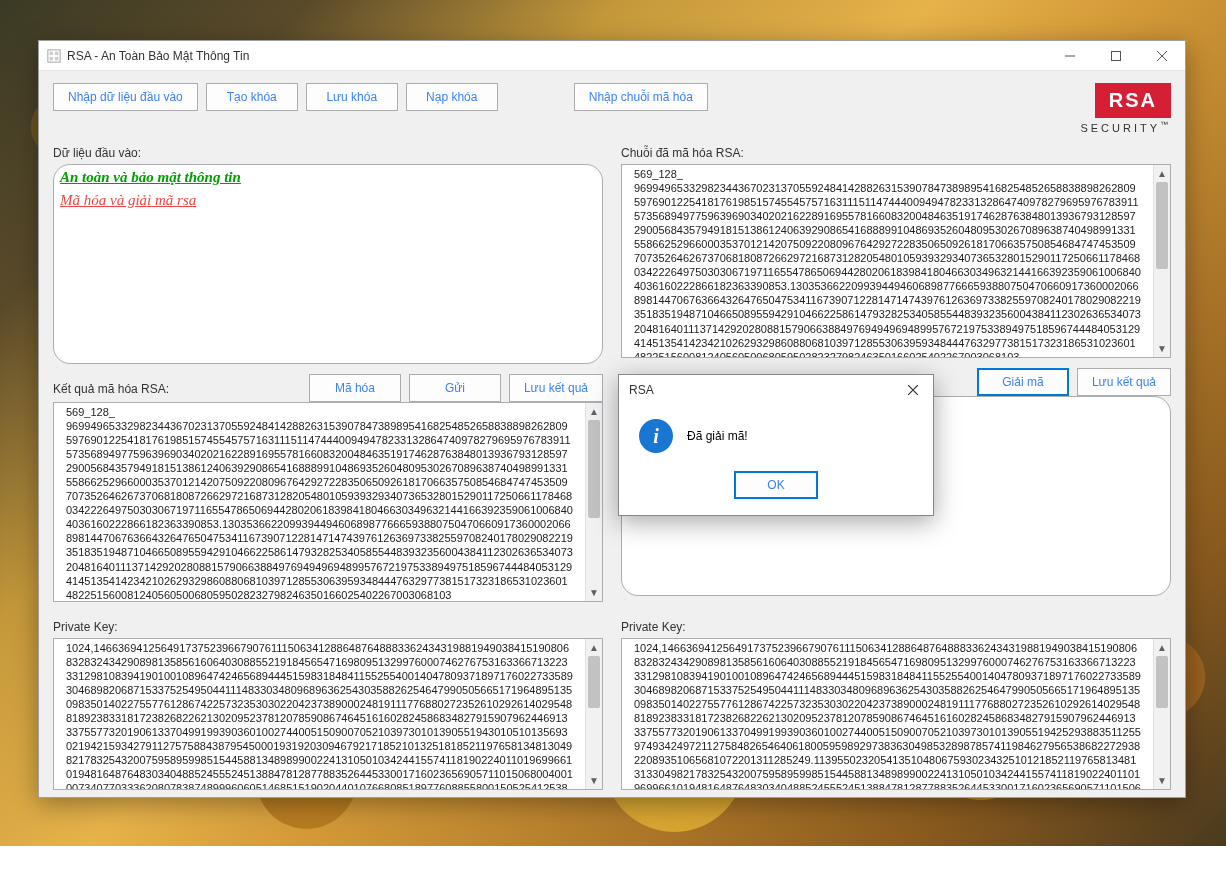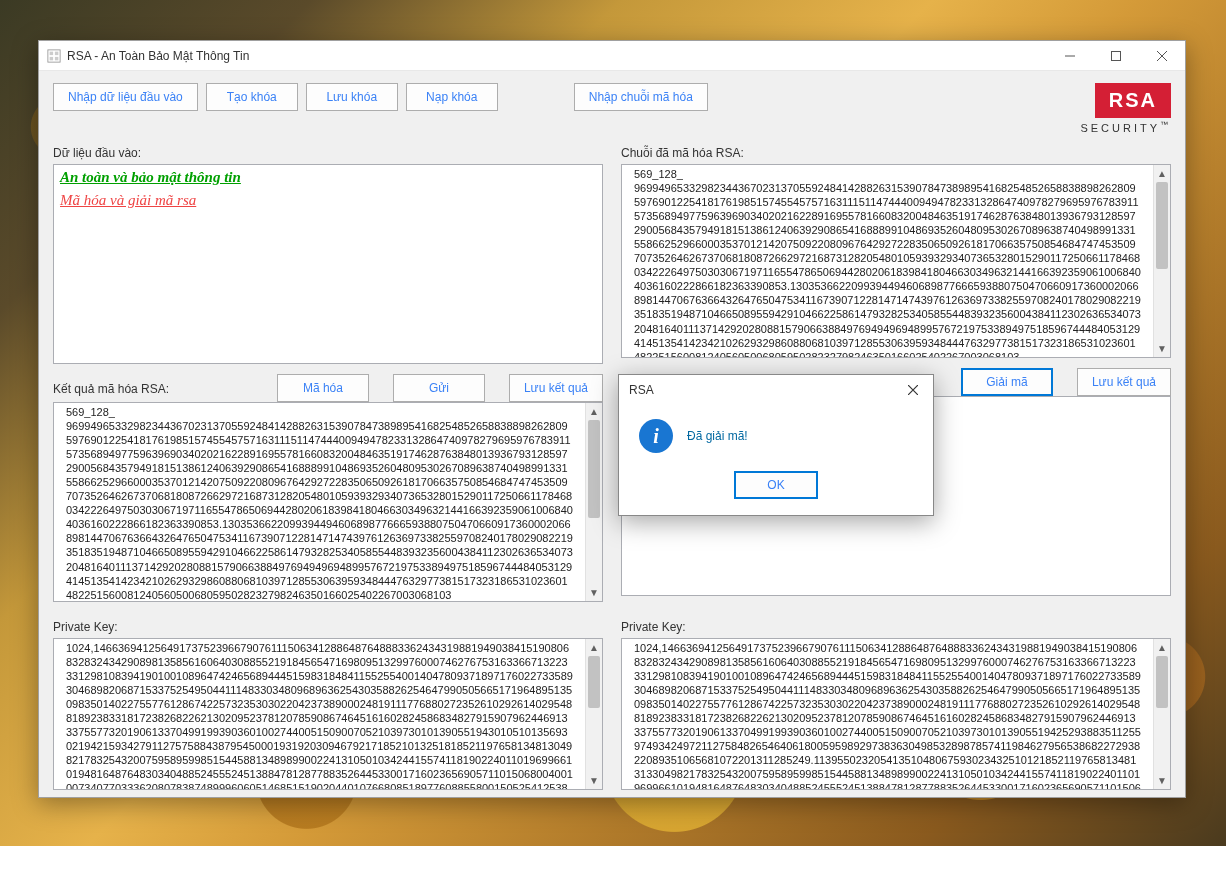--- a/index.html
+++ b/index.html
@@ -50,21 +50,21 @@
 
   .columns { display: flex; gap: 18px; flex: 1; min-height: 0; }
   .col { flex: 1; display: flex; flex-direction: column; min-width: 0; }
 
   .section-label { font-size: 12px; color: #333; margin: 6px 0 4px 0; }
 
   .richbox, .textbox {
     background: #fff; border: 1px solid #abadb3; width: 100%;
     overflow: hidden; position: relative;
   }
-  .richbox { padding: 4px 6px; }
+  .richbox { padding: 4px 6px; border-radius: 17px; }
   .textbox { font-family: "Segoe UI", Tahoma, sans-serif; font-size: 11px; color: #222; }
   .textbox-body { position: absolute; inset: 0 17px 0 0; padding: 2px 12px; overflow: hidden; word-break: break-all; line-height: 1.28; }
   .scrollbar {
     position: absolute; right: 0; top: 0; bottom: 0; width: 17px;
     background: #f1f1f1; border-left: 1px solid #e1e1e1;
     display: flex; flex-direction: column; align-items: center;
   }
   .scroll-arrow { width: 100%; height: 17px; display:flex; align-items:center; justify-content:center; color:#606060; font-size:10px; }
   .scroll-track { flex:1; width:100%; position:relative; }
   .scroll-thumb { position:absolute; left:2px; right:2px; background:#c2c2c2; border-radius:2px; }
@@ -73,21 +73,21 @@
   .rich-line2 { color: #ef4444; font-style: italic; font-weight: normal; text-decoration: underline; font-size: 15px; font-family: "Times New Roman", serif; display:block; }
 
   .logo-block { margin-left: auto; text-align: right; }
   .logo-rsa {
     background: #d41f35; color: #fff; font-weight: 700; font-size: 20px;
     letter-spacing: 2px; padding: 6px 14px; display:inline-block;
   }
   .logo-sub { font-size: 11px; letter-spacing: 3px; color: #333; margin-top: 2px; }
   .logo-sub sup { font-size: 8px; }
 
-  .action-row { display: flex; align-items: center; gap: 24px; margin-top: 10px; }
+  .action-row { display: flex; align-items: center; gap: 8px; margin-top: 10px; }
   .action-row .spacer { flex: 1; }
 
   
   .modal {
     position: absolute; left: 618px; top: 374px; width: 316px;
     background: #fff; border: 1px solid #888; box-shadow: 0 6px 24px rgba(0,0,0,.35);
     z-index: 50;
   }
   .modal-title { height: 30px; display:flex; align-items:center; padding: 0 10px; font-size:12px; color:#333; }
   .modal-title .close { margin-left:auto; width:40px; height:30px; display:flex; align-items:center; justify-content:center; margin-right:-10px; }
@@ -266,20 +266,20 @@
     <div class="modal-title">
       <span>RSA</span>
       <div class="close">
         <svg width="10" height="10" viewBox="0 0 10 10">
             <path d="M0 0 L10 10 M10 0 L0 10" stroke="#333" stroke-width="1.2"></path>
           </svg>
       </div>
     </div>
     <div class="modal-body">
       <div class="info-icon">i</div>
-      <div style="color:#0369a1;">Đã giải mã!</div>
+      <div style="color:#000000;">Đã giải mã!</div>
     </div>
     <div class="modal-footer">
       <div class="btn primary">OK</div>
     </div>
   </div>
 
 </div>
 
 </body></html>

